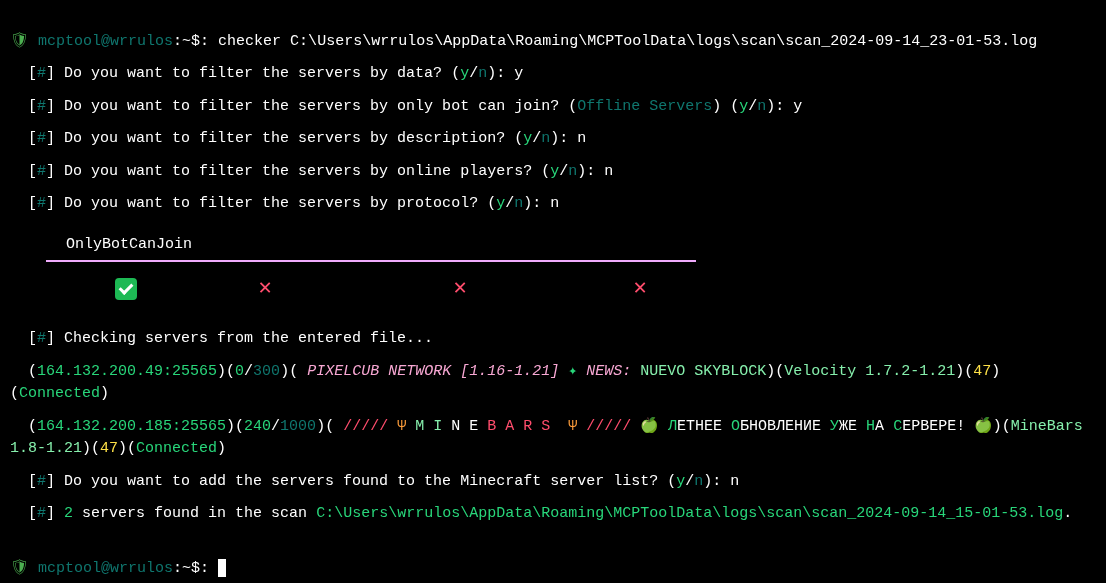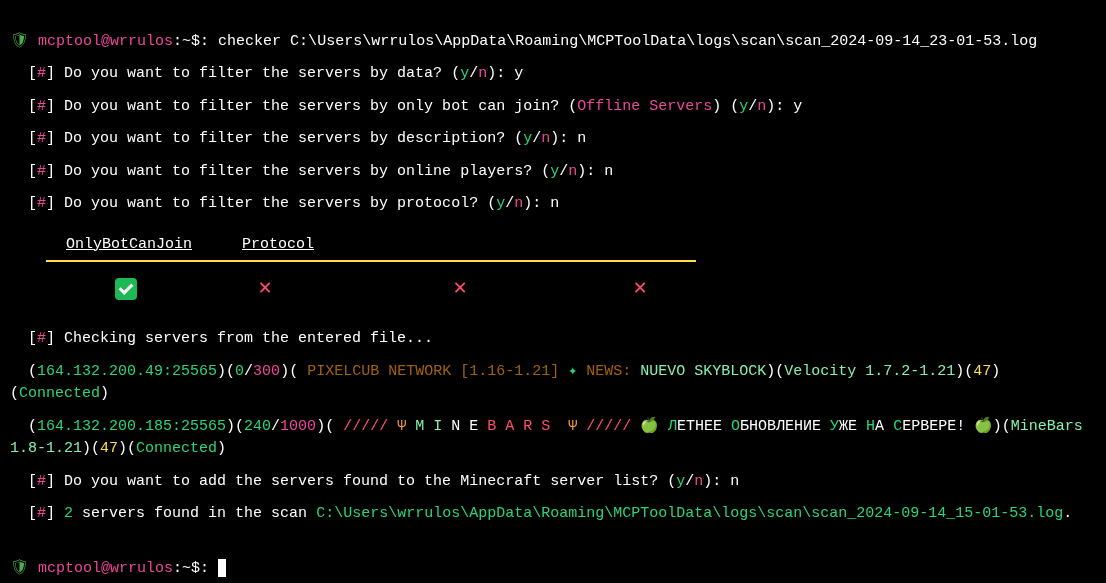--- a/index.html
+++ b/index.html
@@ -7,40 +7,39 @@
     color: #fff;
     font-family: 'Consolas', 'Monaco', 'Courier New', monospace;
     font-size: 15px;
     margin: 0;
     padding: 8px 10px;
     line-height: 1.5;
     font-weight: 500;
   }
   .line { white-space: pre-wrap; margin-bottom: 10px; }
   .shield { color: #4caf50; }
-  .red { color: #ec4899; }
+  .red { color: #0f766e; }
   .white { color: #fff; }
   .cyan { color: #86efac; }
   .green { color: #28d67a; }
-  .yellow { color: #a16207; }
+  .yellow { color: #f9a8d4; font-style: italic; }
   .magenta { color: #fde047; }
   .pink { color: #ff4d6d; }
   .orange { color: #ff9e3b; }
   .emoji-apple { color: #4caf50; }
 
   .filter-table {
     margin: 4px 0 18px 36px;
     border-bottom: 1px solid transparent;
     display: inline-block;
   }
   .filter-header {
     display: flex;
     padding: 4px 6px;
-    border-bottom: 2px solid #fde047;
-    text-decoration: underline;
+    border-bottom: 2px solid #f0abfc;
   }
   .filter-header span {
     padding: 0 14px;
     font-weight: 500;
   }
   .filter-row {
     display: flex;
     padding: 10px 6px 4px;
     text-align: center;
   }
@@ -108,21 +107,20 @@
 
 <div class="line"><span>  [</span><span class="red">#</span><span>] </span><span>Do you want to filter the servers by online players? </span><span>(</span><span class="green">y</span><span>/</span><span class="red">n</span><span>)</span><span>: </span><span>n</span></div>
 
 
 <div class="line"><span>  [</span><span class="red">#</span><span>] </span><span>Do you want to filter the servers by protocol? </span><span>(</span><span class="green">y</span><span>/</span><span class="red">n</span><span>)</span><span>: </span><span>n</span></div>
 
 
 <div class="filter-table">
   <div class="filter-header">
     <span class="c1">OnlyBotCanJoin</span>
-    <span class="c4">Protocol</span>
   </div>
   <div class="filter-row">
     <span class="cell c1">
         <span class="check"></span>
       </span>
     <span class="cell c2">
         <span class="cross">✕</span>
       </span>
     <span class="cell c3">
         <span class="cross">✕</span>

